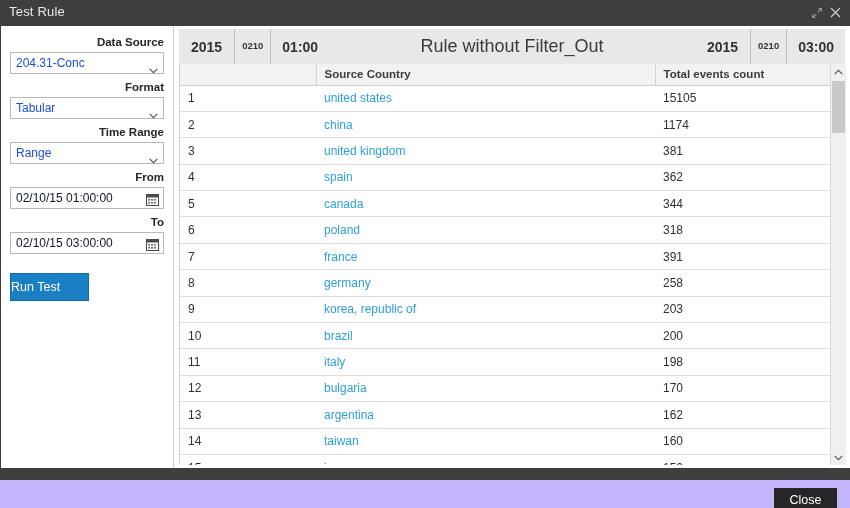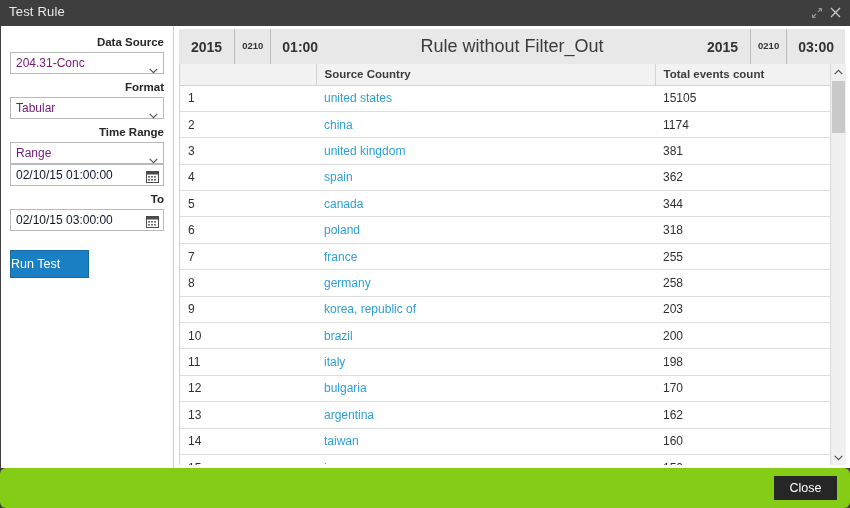--- a/index.html
+++ b/index.html
@@ -86,21 +86,21 @@
     position: relative;
     height: 22px;
     border: 1px solid #b9b9b9;
     background: #fff;
     box-sizing: border-box;
   }
   .selwrap .selval {
     position: absolute;
     left: 5px; top: 3px;
     font-size: 12px;
-    color: #701a75;
+    color: #1d4ed8;
     line-height: 15px;
     white-space: nowrap;
     overflow: hidden;
   }
   .selwrap .chev {
     position: absolute;
     right: 5px; top: 7px;
   }
 
   .datewrap {
@@ -275,23 +275,22 @@
     left: 1px; top: 17px;
     width: 13px; height: 52px;
     background: #c9c9c9;
     cursor: pointer;
   }
 
   
   #footer {
     position: absolute;
     left: 0; bottom: 0;
-    width: 850px; height: 40px;
-    background: #84cc16;
-    border-radius: 6px;
+    width: 850px; height: 28px;
+    background: #c4b5fd;
   }
   #closebtn {
     position: absolute;
     right: 13px; top: 8px;
     width: 63px; height: 24px;
     background: #262626;
     border: none;
     color: #ffffff;
     font-size: 12.5px;
     font-family: "Liberation Sans", sans-serif;
@@ -350,20 +349,21 @@
       <div class="fld-label">Time Range</div>
       <div class="selwrap">
         <div class="selval">Range</div>
         <span class="chev">
           <svg width="9" height="6" viewBox="0 0 9 6">
               <path d="M0.7 0.8 L4.5 4.6 L8.3 0.8" stroke="#555" stroke-width="1.2" fill="none"></path>
             </svg>
         </span>
       </div>
 
+      <div class="fld-label">From</div>
       <div class="datewrap">
         <div class="dateval">02/10/15 01:00:00</div>
         <span class="calicon">
           <svg width="13" height="13" viewBox="0 0 13 13">
             <rect x="0.5" y="1.5" width="12" height="11" fill="#fff" stroke="#4a4a4a" stroke-width="1"></rect>
             <rect x="0.5" y="1.5" width="12" height="3" fill="#4a4a4a"></rect>
             <rect x="2.2" y="6" width="1.6" height="1.6" fill="#4a4a4a"></rect>
             <rect x="5.2" y="6" width="1.6" height="1.6" fill="#4a4a4a"></rect>
             <rect x="8.2" y="6" width="1.6" height="1.6" fill="#4a4a4a"></rect>
             <rect x="2.2" y="9" width="1.6" height="1.6" fill="#4a4a4a"></rect>
@@ -458,21 +458,21 @@
                 <td>344</td>
               </tr>
               <tr>
                 <td>6</td>
                 <td class="cname"><a>poland</a></td>
                 <td>318</td>
               </tr>
               <tr>
                 <td>7</td>
                 <td class="cname"><a>france</a></td>
-                <td>255</td>
+                <td>391</td>
               </tr>
               <tr>
                 <td>8</td>
                 <td class="cname"><a>germany</a></td>
                 <td>258</td>
               </tr>
               <tr>
                 <td>9</td>
                 <td class="cname"><a>korea, republic of</a></td>
                 <td>203</td>

